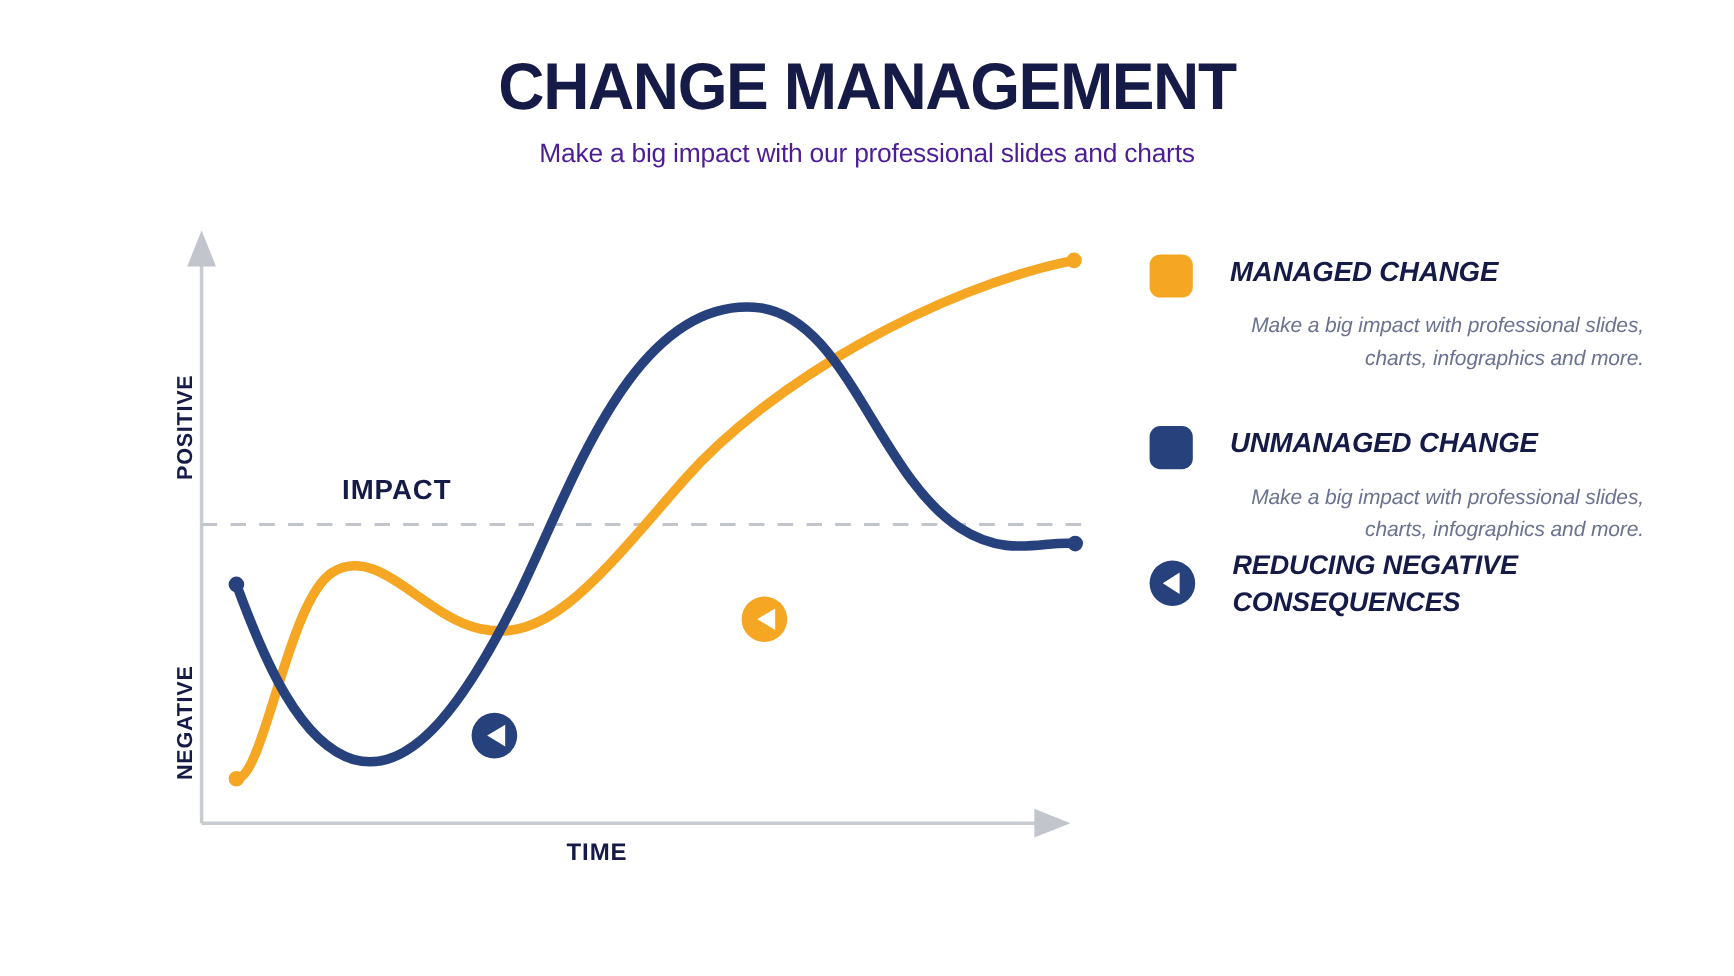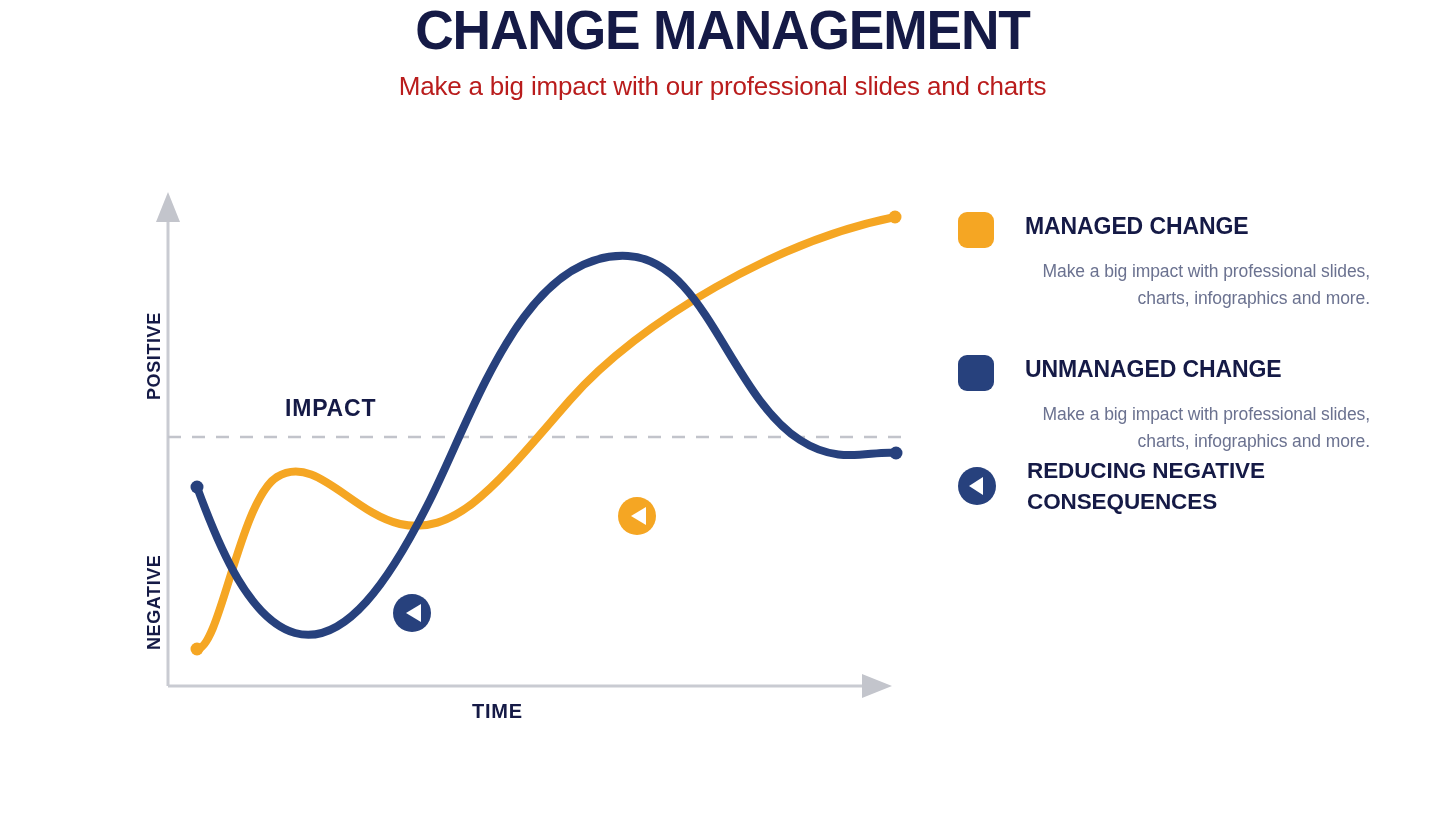--- a/index.html
+++ b/index.html
@@ -17,36 +17,37 @@
     position: relative;
   }
 
   
   .header {
     position: absolute;
     top: 0;
     left: 0;
     width: 1445px;
     text-align: center;
+    padding-top: 42px;
   }
   .page-title {
     font-size: 55px;
     line-height: 60px;
     font-weight: 700;
     letter-spacing: -1.2px;
     color: #151a46;
     margin: 0;
     font-stretch: condensed;
     transform: scaleX(0.97);
   }
   .page-subtitle {
-    font-size: 26px;
+    font-size: 22px;
     line-height: 30px;
     font-weight: 400;
-    color: #b91c1c;
+    color: #4c1d95;
     margin: 11px 0 0 0;
     letter-spacing: -0.2px;
   }
 
   
   .chart-wrap {
     position: absolute;
     left: 100px;
     top: 180px;
     width: 830px;
@@ -93,20 +94,21 @@
   .legend {
     position: absolute;
     left: 958px;
     top: 210px;
     width: 430px;
   }
   .legend-block {
     position: relative;
     display: flex;
     align-items: flex-start;
+    font-style: italic;
   }
   .legend-block.b1 { margin-top: 0; }
   .legend-block.b2 { margin-top: 41px; }
   .legend-block.b3 { margin-top: 65px; align-items: center; }
   .legend-block.b4 { align-items: center; }
 
   .swatch-square {
     width: 36px;
     height: 36px;
     border-radius: 9px;

